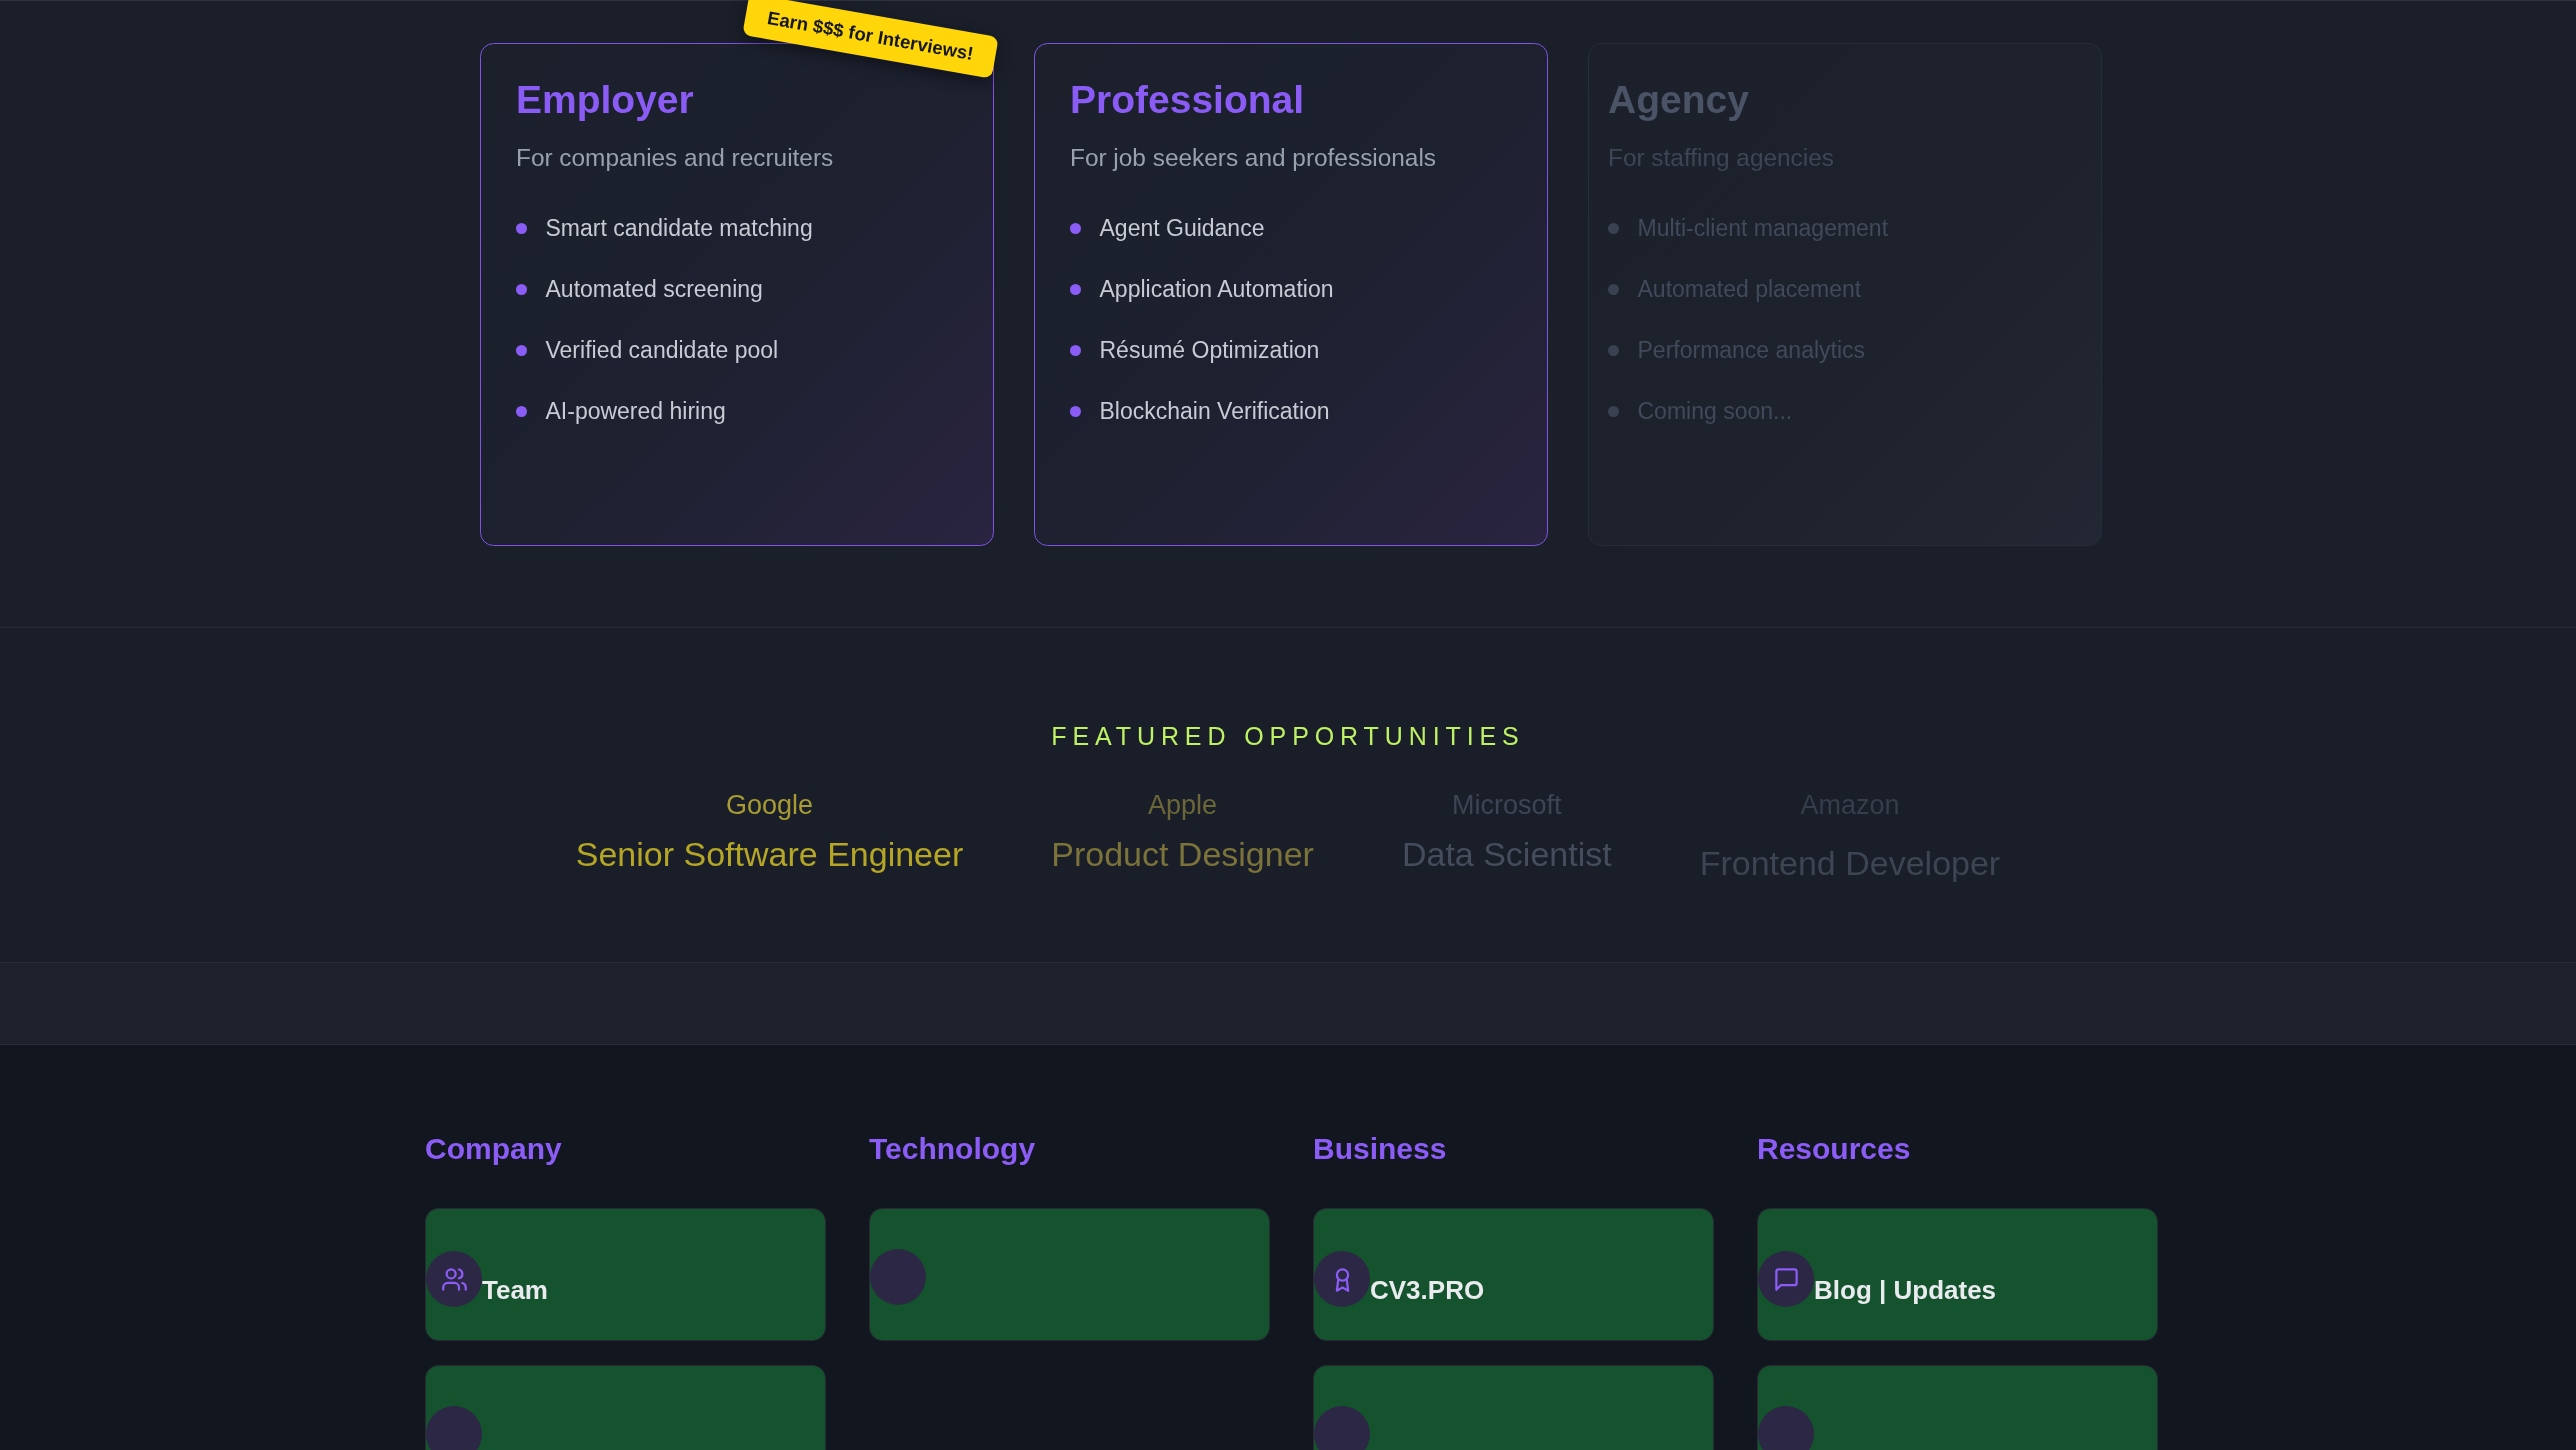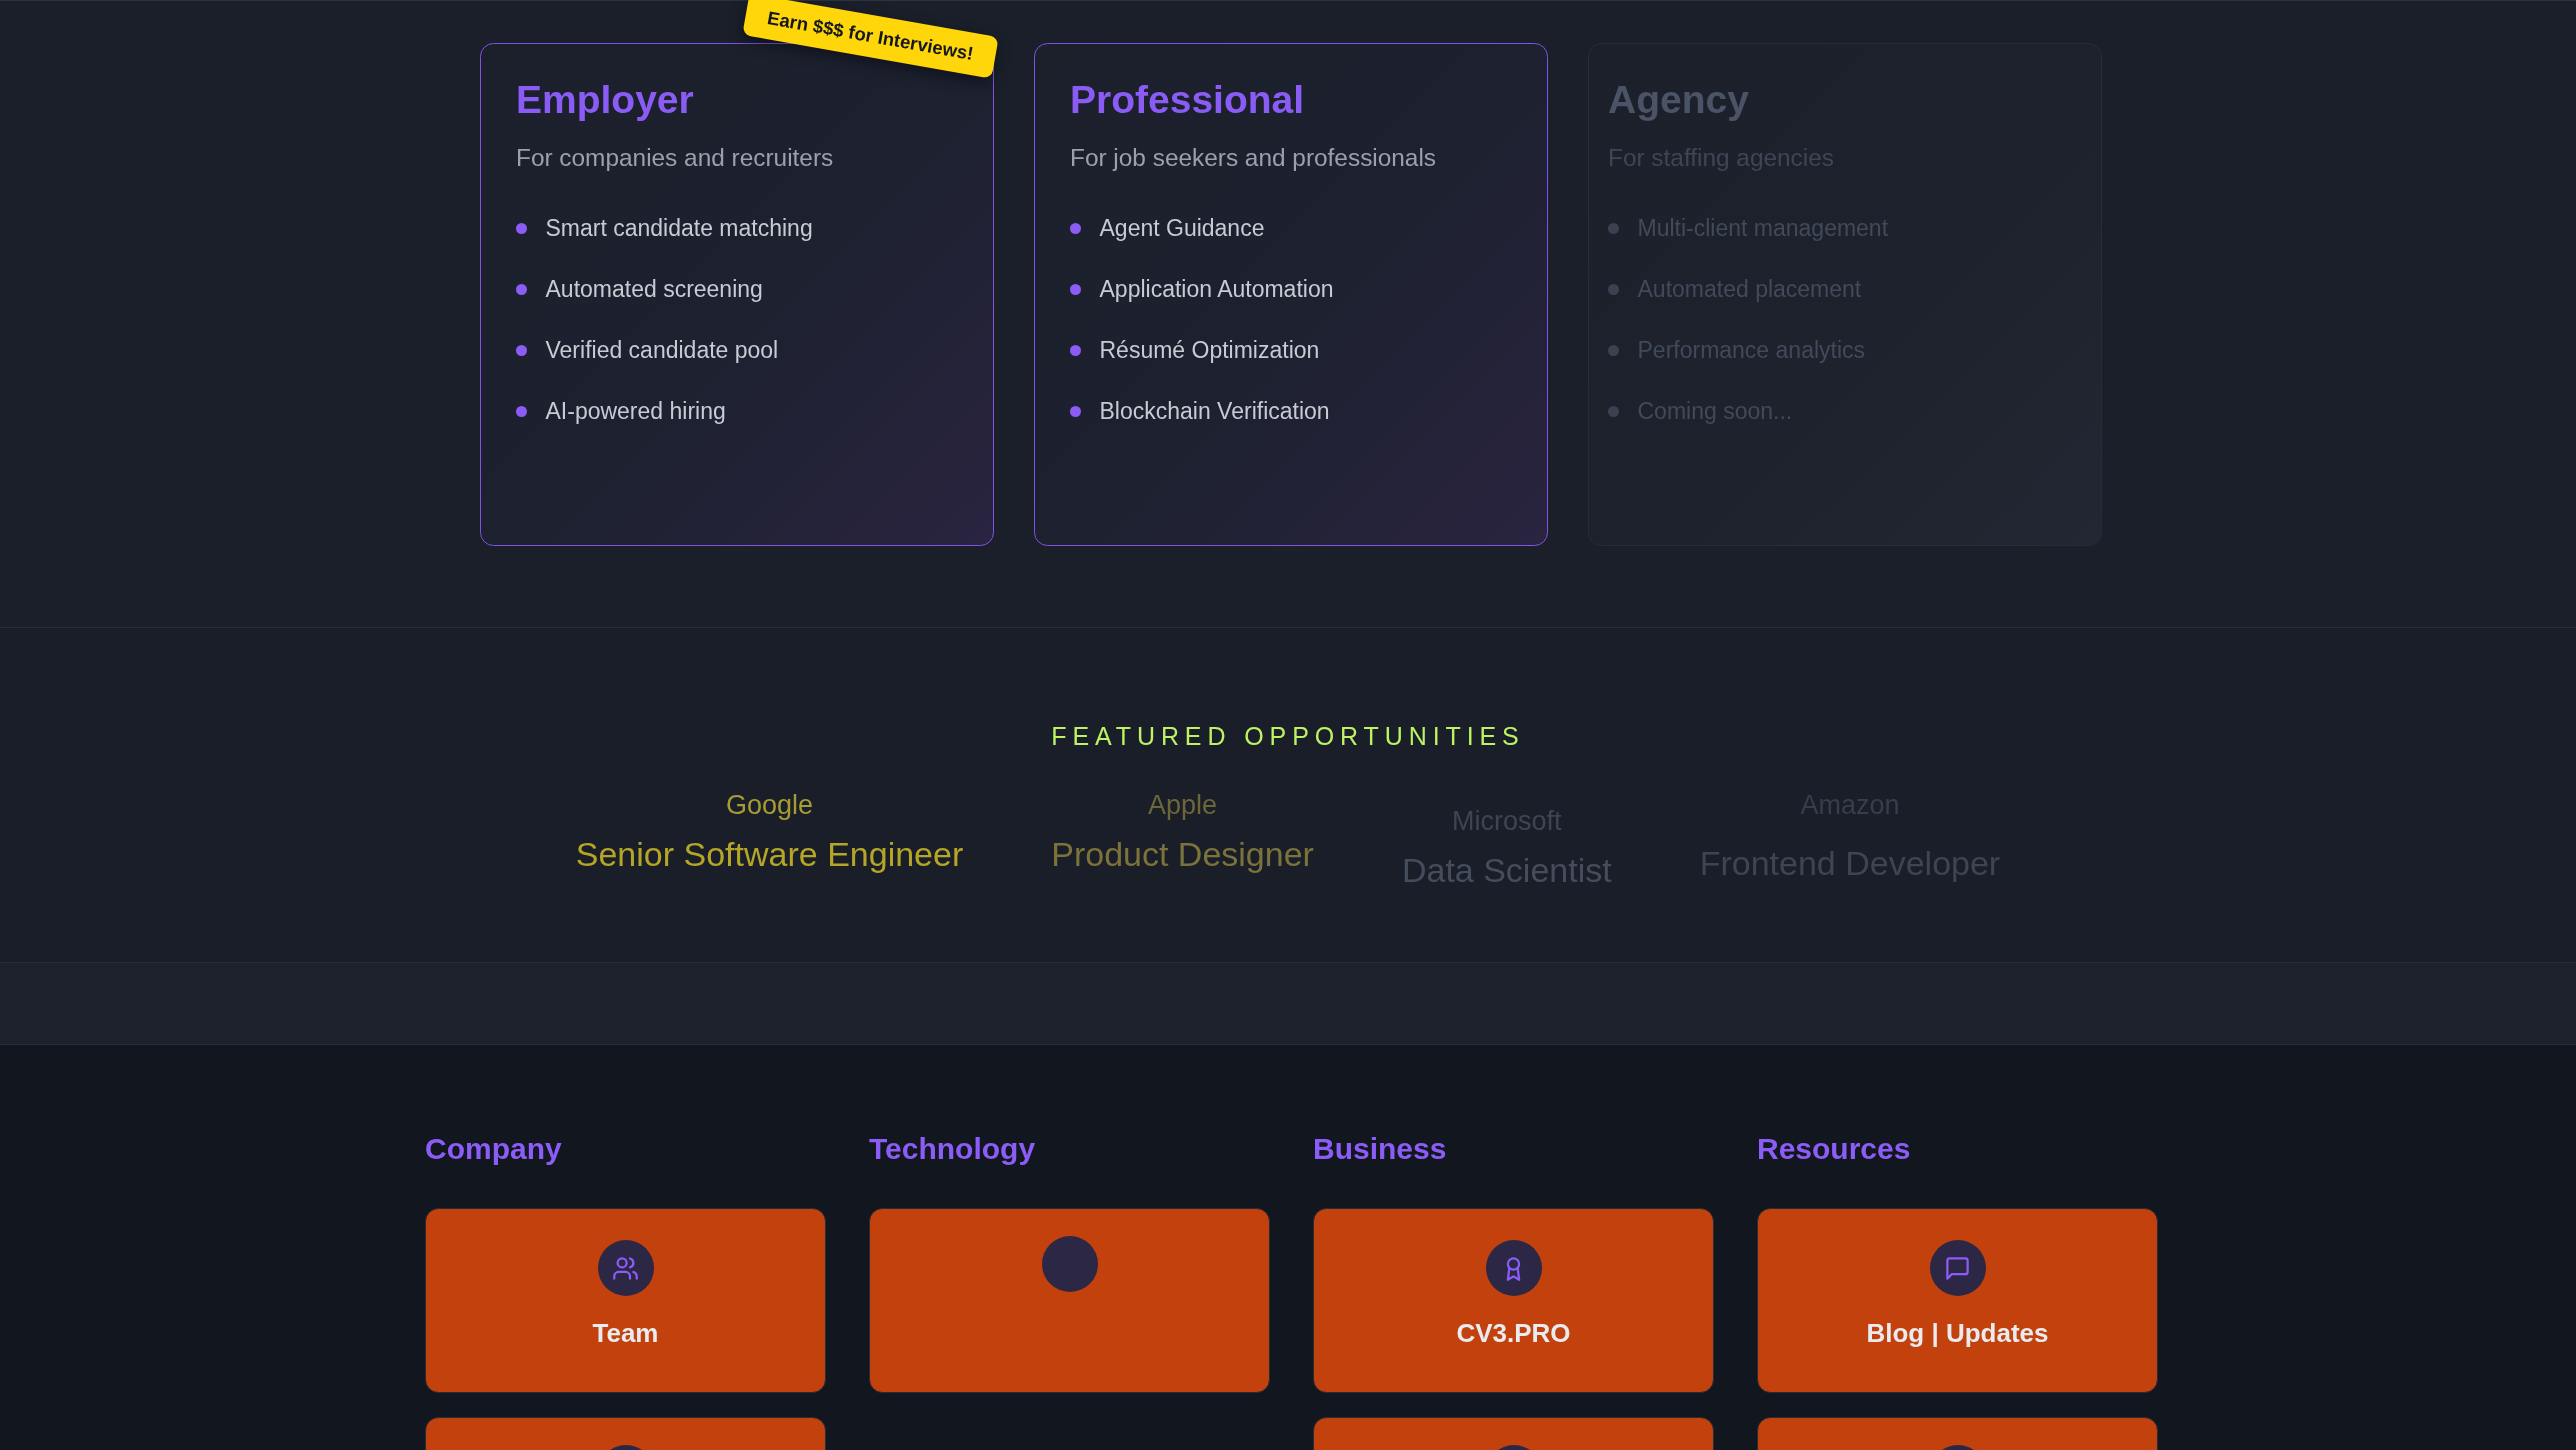--- a/index.html
+++ b/index.html
@@ -76,40 +76,40 @@
   .featured-row {
     margin-top:39px;
     display:flex; justify-content:center; align-items:flex-start;
     gap:88px;
   }
   .fi { text-align:center; }
   .fi .company { font-size:27px; margin-bottom:13.5px; }
   .fi .role { font-size:34px; }
   .fi-0 .company{ color:#a89b33; } .fi-0 .role{ color:#b5a626; }
   .fi-1 .company{ color:#6c6739; } .fi-1 .role{ color:#7b7339; }
-  .fi-2 .company{ color:#3d4554;margin-top:16px; } .fi-2 .role{ color:#454d5c; }
+  .fi-2 .company{ color:#3d4554; } .fi-2 .role{ color:#454d5c; }
   .fi-3 .company{ color:#363e4c; } .fi-3 .role{ color:#3d4553;margin-top:23px; }
 
   
   .sec-strip { height:82px; background:#1c212c; border-top:0.8px solid #272d3a; }
 
   
   .sec-footer {
     height:407px; background:#12161e;
     border-top:0.8px solid #272d3a;
   }
   .footer-grid { display:flex; gap:43px; padding:87px 0 0 425px; }
   .fcol { width:401px; }
   .fcol-heading { font-size:30px; font-weight:bold; color:#8b5cf6; margin-bottom:42px; }
   .fcard {
-    height:185px;
-    background:#c2410c;
+    height:133px;
+    background:#14532d;
     border:0.8px solid #262b35;
     border-radius:13.5px;
-    display:flex; flex-direction:column; align-items:center;
+    display:flex; align-items:center;
     padding-top:31px;
   }
   .icon-circle {
     width:56px; height:56px; border-radius:50%;
     background:#2c2744;
     display:flex; align-items:center; justify-content:center;
     margin-bottom:22px; flex:none;
   }
   .icon-circle svg { width:27px; height:27px; stroke:#8b5cf6; fill:none;
     stroke-width:2; stroke-linecap:round; stroke-linejoin:round; }

